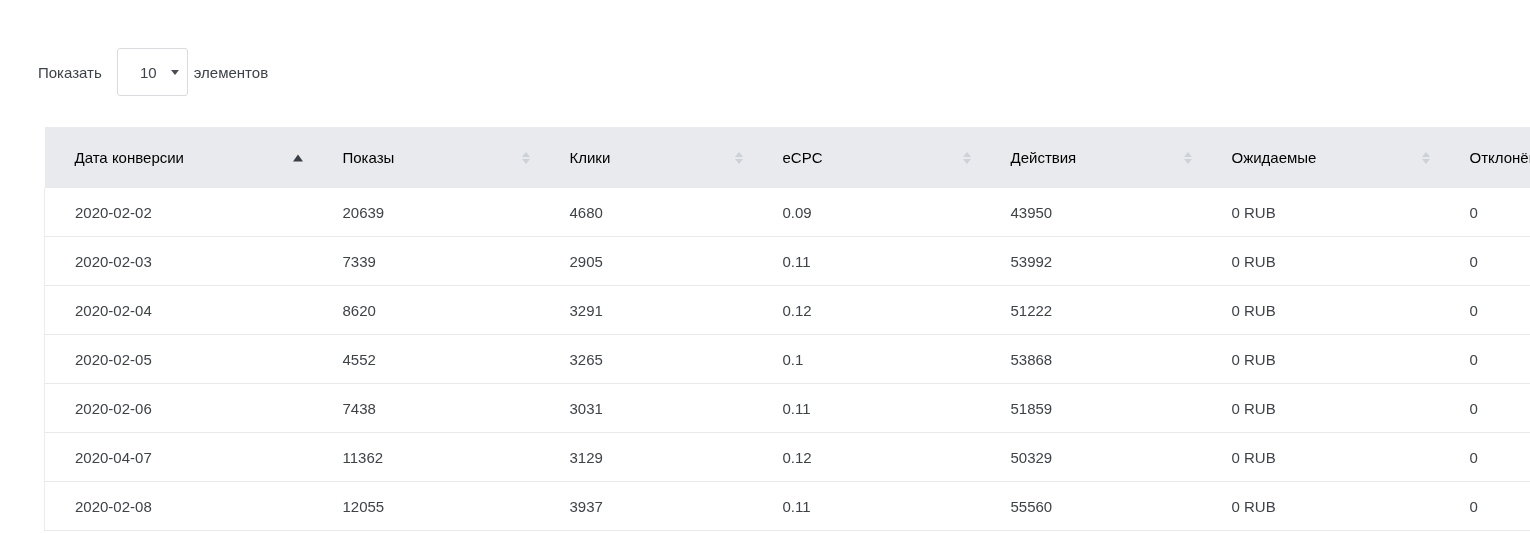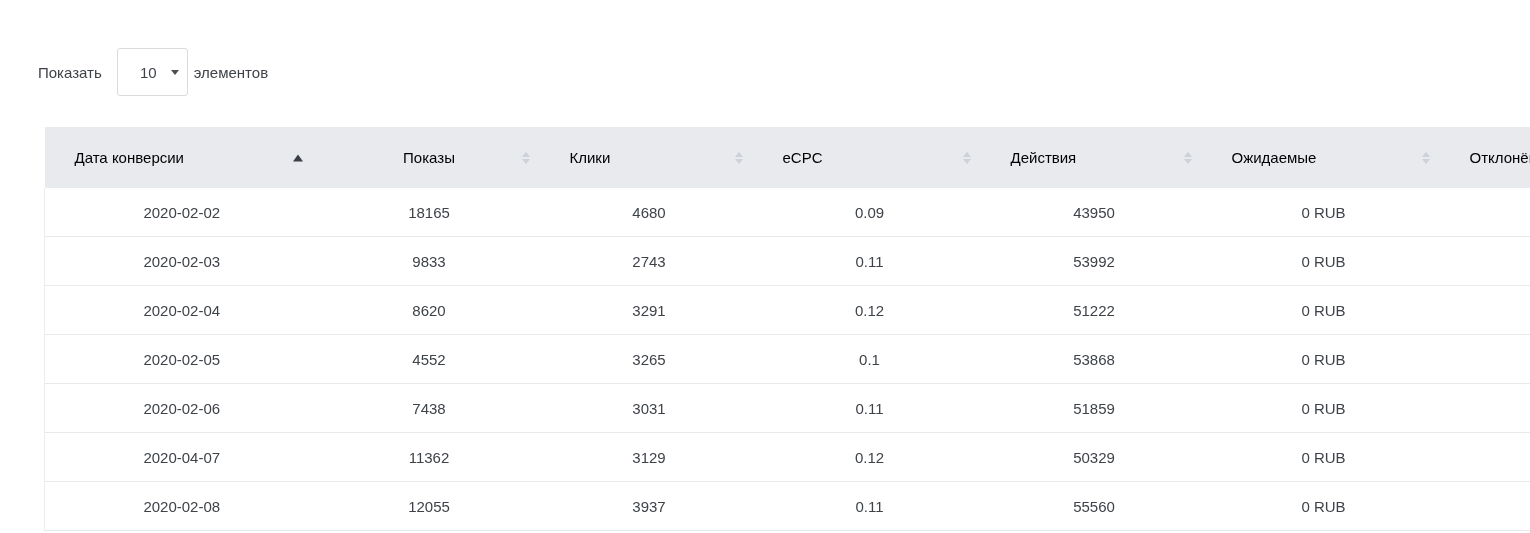--- a/index.html
+++ b/index.html
@@ -68,21 +68,21 @@
     overflow: hidden;
   }
   table.data-table {
     margin-left: 44px;
     width: 1489px;
     table-layout: fixed;
     border-collapse: collapse;
     font-size: 15px;
   }
   table.data-table th:nth-child(1) { width: 214px; }
-  table.data-table th:nth-child(2) { width: 173px; text-align: center; }
+  table.data-table th:nth-child(2) { width: 173px; }
   table.data-table th:nth-child(3) { width: 159px; }
   table.data-table th:nth-child(4) { width: 174px; }
   table.data-table th:nth-child(5) { width: 167px; }
   table.data-table th:nth-child(6) { width: 184px; }
   table.data-table th:nth-child(7) { width: 197px; }
   table.data-table th:nth-child(8) { width: 221px; }
 
   thead th {
     background: #e9eaed;
     height: 61px;
@@ -95,21 +95,20 @@
     white-space: nowrap;
     overflow: hidden;
   }
   tbody td {
     height: 48px;
     padding: 0 24px 0 30px;
     border-bottom: 1px solid #e9e9eb;
     color: #3e4349;
     white-space: nowrap;
     overflow: hidden;
-    text-align: center;
   }
   tbody tr td:first-child { border-left: 1px solid #ececee; }
 
   
   .sort-icon {
     position: absolute;
     right: 10px;
     top: 50%;
     transform: translateY(-50%);
     display: block;
@@ -172,31 +171,31 @@
           <th><span>Ожидаемые</span><span class="sort-icon">
               <span class="tri tri-up"></span>
               <span class="tri tri-down"></span>
             </span></th>
           <th><span>Отклонённые</span></th>
         </tr>
     </thead>
     <tbody id="table-body">
         <tr>
           <td>2020-02-02</td>
-          <td>18165</td>
+          <td>20639</td>
           <td>4680</td>
           <td>0.09</td>
           <td>43950</td>
           <td>0 RUB</td>
           <td>0</td>
         </tr>
         <tr>
           <td>2020-02-03</td>
-          <td>9833</td>
-          <td>2743</td>
+          <td>7339</td>
+          <td>2905</td>
           <td>0.11</td>
           <td>53992</td>
           <td>0 RUB</td>
           <td>0</td>
         </tr>
         <tr>
           <td>2020-02-04</td>
           <td>8620</td>
           <td>3291</td>
           <td>0.12</td>

